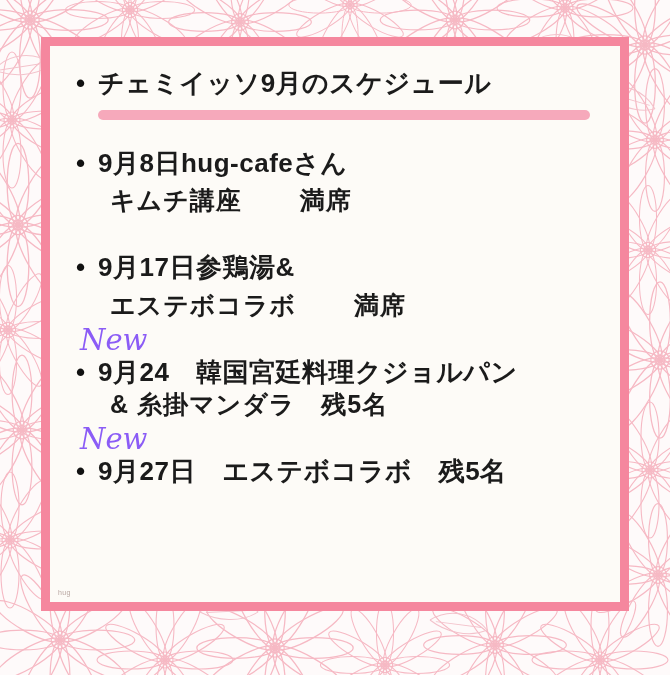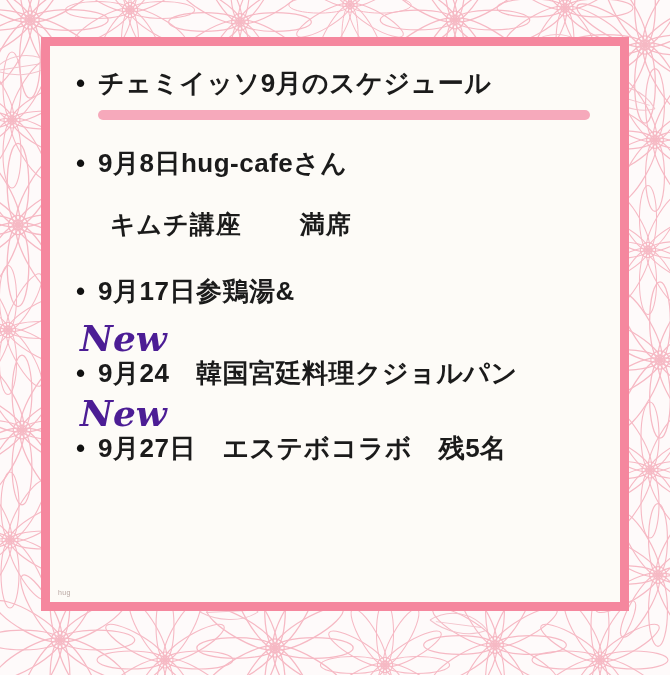--- a/index.html
+++ b/index.html
@@ -76,21 +76,20 @@
   .bullet-text {
     flex: 1 1 auto;
   }
   .sub-line {
     font-size: 25px;
     line-height: 1.22;
     padding-left: 34px;
     font-weight: bold;
     color: #1b1b1b;
     letter-spacing: 1px;
-    margin-top: 24px;
   }
   .sub-line .spacer {
     display: inline-block;
     width: 58px;
   }
 
   
   .title-wrap {
     position: relative;
     margin-bottom: 4px;
@@ -106,23 +105,23 @@
     opacity: 0.85;
   }
 
   .gap-lg { height: 44px; }
   .gap-md { height: 36px; }
   .gap-sm { height: 6px; }
 
   .new-tag {
     font-family: "DejaVu Serif", serif;
     font-style: italic;
-    font-weight: bold;
-    font-size: 36px;
-    color: #4c1d95;
+    font-weight: normal;
+    font-size: 29px;
+    color: #8b5cf6;
     padding-left: 4px;
     line-height: 1.0;
     margin-bottom: 2px;
   }
 
   .watermark {
     position: absolute;
     left: 8px;
     bottom: 6px;
     font-size: 7px;
@@ -228,29 +227,35 @@
       </div>
 
       <div class="gap-md"></div>
 
       <div>
         <div class="bullet-line line">
           <span class="bullet">•</span>
           <span class="bullet-text">9月17日参鶏湯&amp;</span>
         </div>
         <div class="gap-sm"></div>
+        <div class="sub-line">
+          <span>エステボコラボ</span><span class="spacer"></span><span>満席</span>
+        </div>
       </div>
 
       <div class="gap-sm"></div>
 
       <div>
         <div class="new-tag">New</div>
         <div class="bullet-line line">
           <span class="bullet">•</span>
           <span class="bullet-text">9月24　韓国宮廷料理クジョルパン</span>
+        </div>
+        <div class="sub-line">
+          <span>&amp; 糸掛マンダラ　残5名</span>
         </div>
       </div>
 
       <div class="gap-sm"></div>
 
       <div>
         <div class="new-tag">New</div>
         <div class="bullet-line line">
           <span class="bullet">•</span>
           <span class="bullet-text">9月27日　エステボコラボ　残5名</span>

